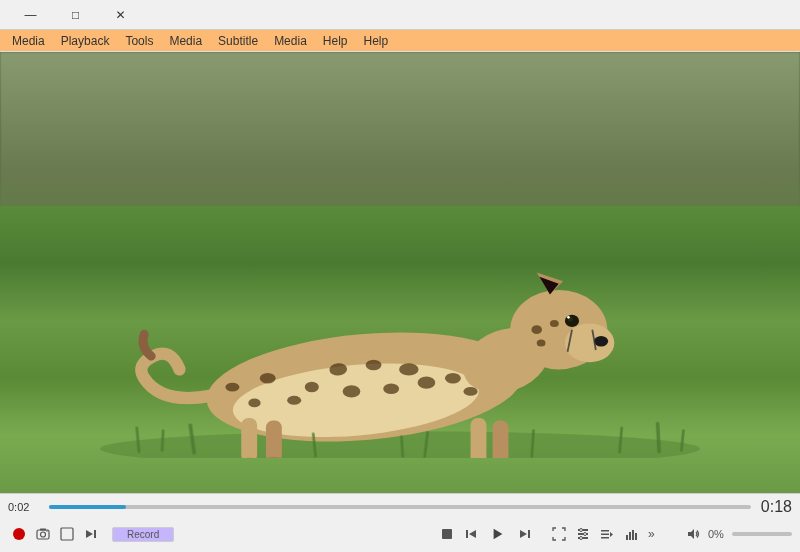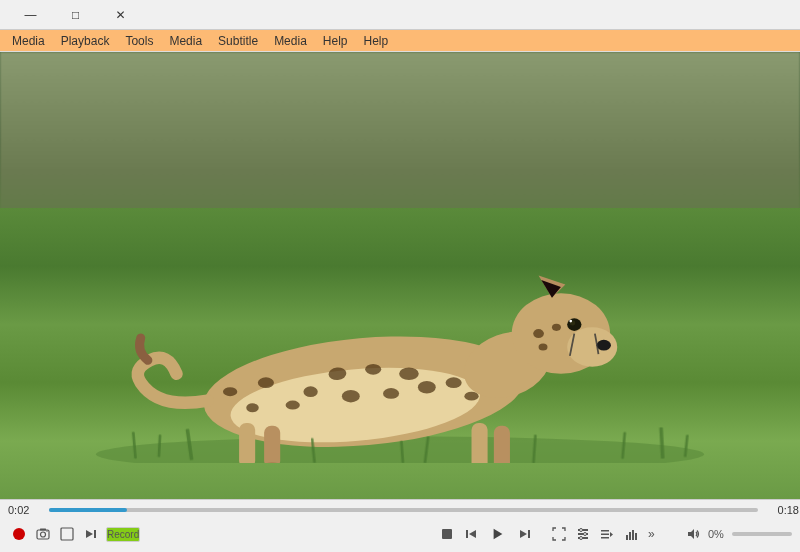--- a/index.html
+++ b/index.html
@@ -119,33 +119,33 @@
       );
     }
 
     
     #controls-area {
       background: #f0f0f0;
       border-top: 1px solid #ccc;
     }
 
     #progress-bar-area {
-      padding: 4px 1px 2px 8px;
+      padding: 4px 8px 2px 8px;
       display: flex;
       align-items: center;
       gap: 6px;
     }
 
     #time-start {
       font-size: 11px;
       color: #333;
       min-width: 35px;
     }
     #time-end {
-      font-size: 11px;
+      font-size: 16px;
       color: #333;
       min-width: 35px;
       text-align: right;
     }
 
     #progress-track {
       flex: 1;
       height: 4px;
       background: #c0c0c0;
       border-radius: 2px;
@@ -181,25 +181,25 @@
     }
 
     .ctrl-btn svg {
       width: 14px;
       height: 14px;
     }
 
     #record-tooltip {
       font-size: 10px;
       color: #555;
-      background: #84cc16;
+      background: #c4b5fd;
       border: 1px solid #ccc;
-      padding: 1px 0;
-      border-radius: 2px;
-      margin-left: 2px;
+      padding: 1px 14px;
+      border-radius: 2px;
+      margin-left: 8px;
     }
 
     #spacer { flex: 1; }
 
     #volume-area {
       display: flex;
       align-items: center;
       gap: 4px;
     }
     #volume-icon-btn {

